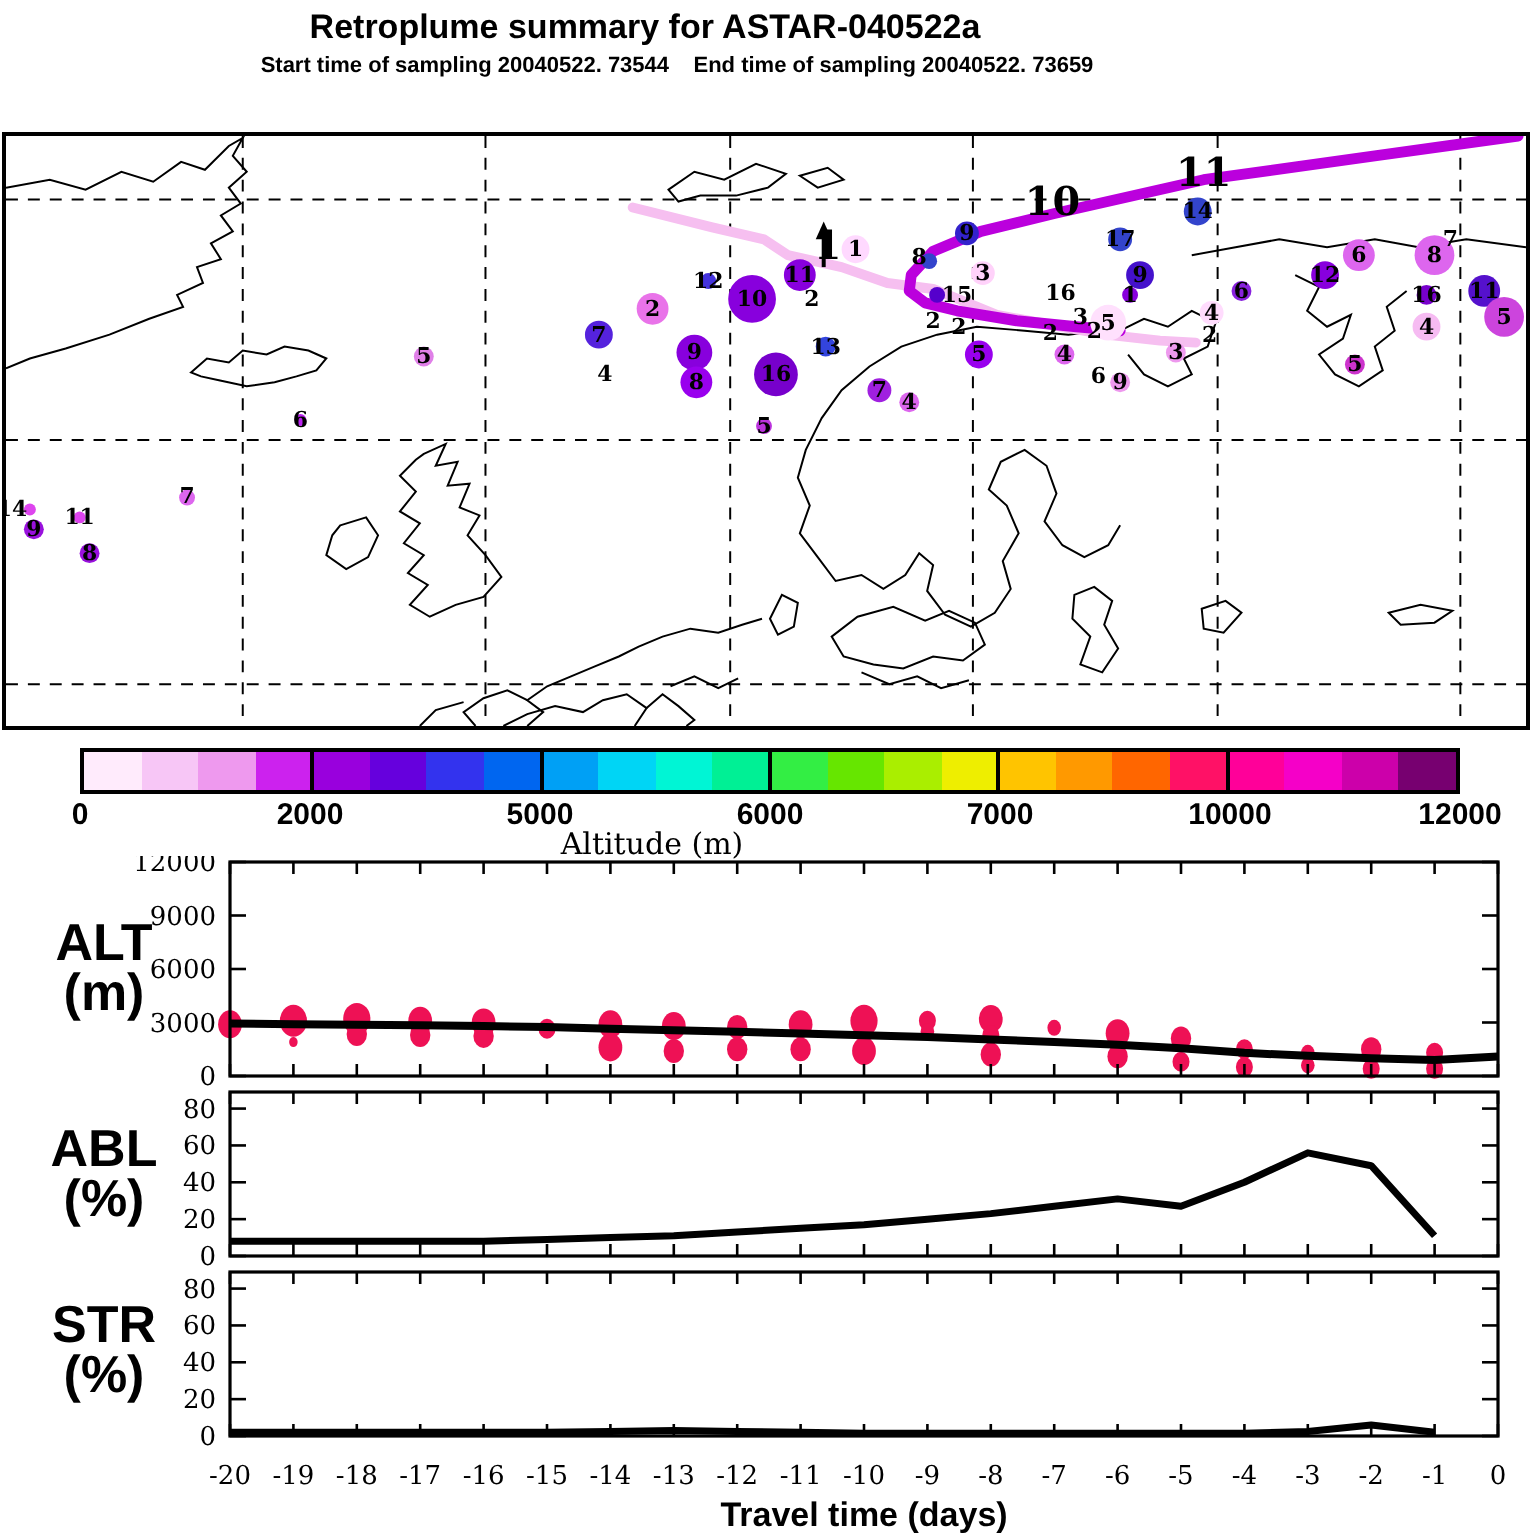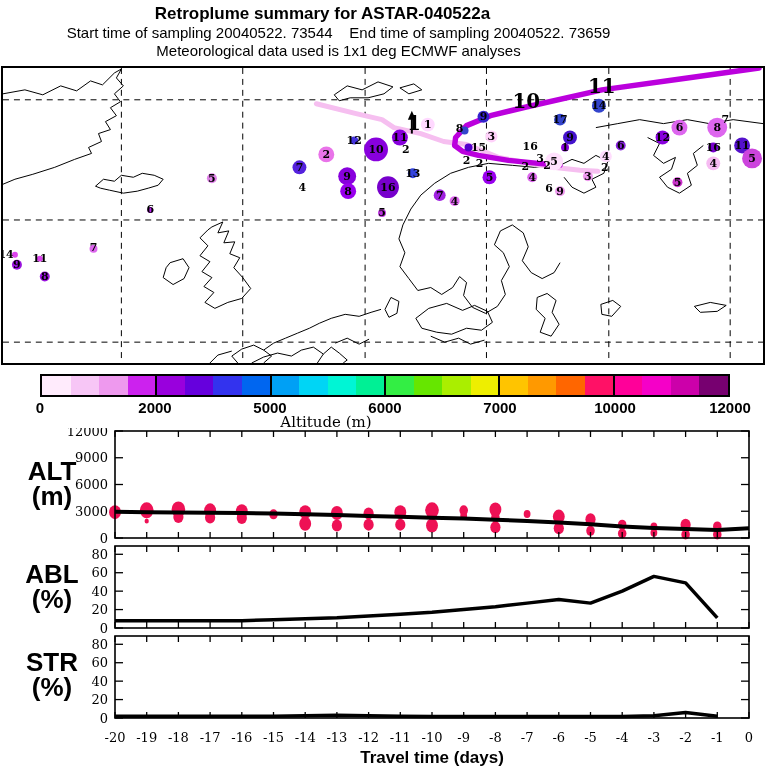--- a/index.html
+++ b/index.html
@@ -1,38 +1,37 @@
 <!DOCTYPE html>
 <html><head>
 <meta charset="utf-8">
 <style>
   html,body{margin:0;padding:0;background:#fff;}
   body{width:768px;height:768px;position:relative;font-family:"Liberation Sans",sans-serif;overflow:hidden;}
   .abs{position:absolute;}
   .titles{left:0;top:4px;width:645px;text-align:center;color:#000;}
   .t1{font-weight:bold;font-size:17px;line-height:20px;}
-  .t2,.t3{font-weight:normal;font-size:15px;line-height:18px;white-space:pre;margin-left:32px;}
+  .t2,.t3{font-weight:bold;font-size:11px;line-height:18px;white-space:pre;margin-left:32px;}
   .map-box{left:1px;top:66px;width:764px;height:299px;border:2px solid #000;box-sizing:border-box;background:#fff;}
   .map-box svg{display:block;width:760px;height:295px;}
   .cb{left:40px;top:374px;width:690px;height:23px;border:2px solid #000;box-sizing:border-box;}
   .cb-row{display:flex;width:100%;height:100%;}
   .cb-row div{flex:1 1 auto;}
   .cb-div{position:absolute;top:-2px;width:2px;height:23px;background:#000;}
   .cb-ticks{left:40px;top:399px;width:690px;height:16px;}
   .cb-ticks span{position:absolute;transform:translateX(-50%);font-weight:bold;font-size:15px;color:#000;}
   .cb-title{left:0;top:413px;width:652px;text-align:center;font-family:"DejaVu Serif",serif;font-size:15px;color:#000;}
   svg text{fill:#000;}
 </style>
 </head>
 <body>
 
 <div class="abs titles">
   <div class="t1">Retroplume summary for ASTAR-040522a</div>
   <div class="t2">Start time of sampling 20040522. 73544    End time of sampling 20040522. 73659</div>
-  <div class="t3">Meteorological data used is 1x1 deg ECMWF analyses</div>
 </div>
 
 <div class="abs map-box">
   <svg id="map-svg" viewBox="0 0 764 297" preserveAspectRatio="none">
       <line x1="119" y1="0" x2="119" y2="297" stroke="#000" stroke-width="1" stroke-dasharray="6,5"></line>
       <line x1="241" y1="0" x2="241" y2="297" stroke="#000" stroke-width="1" stroke-dasharray="6,5"></line>
       <line x1="364" y1="0" x2="364" y2="297" stroke="#000" stroke-width="1" stroke-dasharray="6,5"></line>
       <line x1="486" y1="0" x2="486" y2="297" stroke="#000" stroke-width="1" stroke-dasharray="6,5"></line>
       <line x1="609" y1="0" x2="609" y2="297" stroke="#000" stroke-width="1" stroke-dasharray="6,5"></line>
       <line x1="731" y1="0" x2="731" y2="297" stroke="#000" stroke-width="1" stroke-dasharray="6,5"></line>

